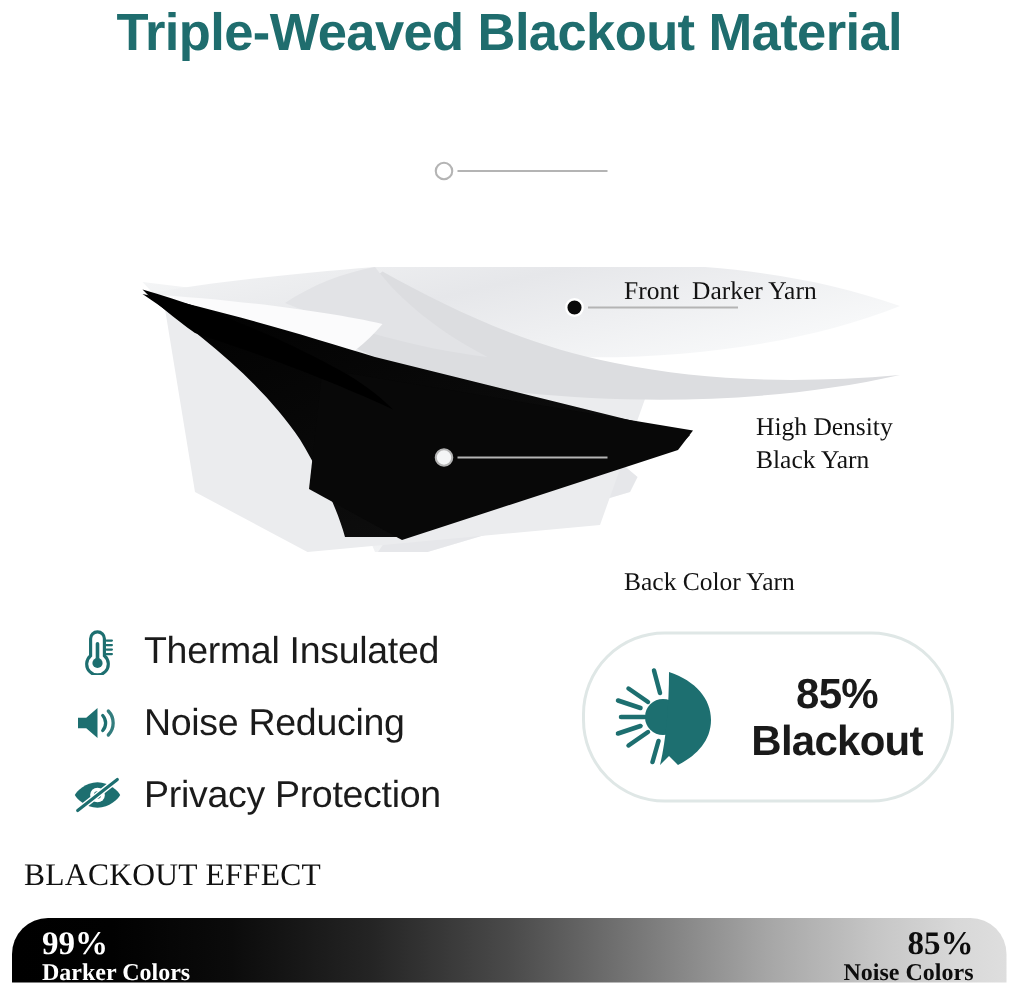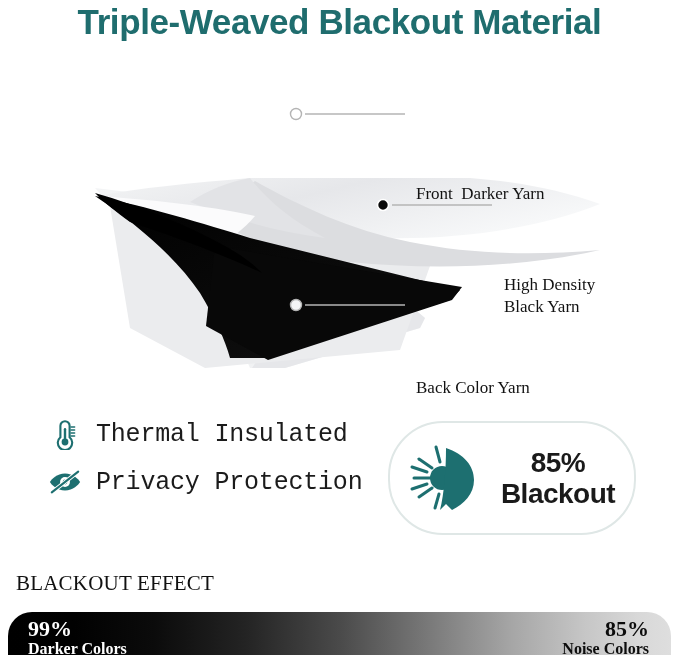--- a/index.html
+++ b/index.html
@@ -68,21 +68,21 @@
   .feature-icon {
     width: 34px;
     height: 34px;
     flex: 0 0 34px;
     display: flex;
     align-items: center;
     justify-content: center;
     margin-right: 14px;
   }
   .feature-label {
-    font-family: Liberation Mono, monospace;
+    font-family: Liberation Sans, sans-serif;
     font-size: 25px;
     color: #1b1b1b;
     letter-spacing: -0.2px;
     white-space: nowrap;
   }
 
   
   .badge {
     position: absolute;
     left: 388px;
@@ -243,20 +243,30 @@
           <line x1="21" y1="9" x2="24.6" y2="9"></line>
           <line x1="21" y1="12" x2="24.6" y2="12"></line>
           <line x1="21" y1="15" x2="24.6" y2="15"></line>
           <line x1="21" y1="18" x2="24.6" y2="18"></line>
         </g>
       </svg>
     </span>
     <span class="feature-label">Thermal Insulated</span>
   </div>
 
+  <div class="feature-row">
+    <span class="feature-icon">
+      <svg width="32" height="28" viewBox="0 0 32 28" xmlns="http://www.w3.org/2000/svg">
+        <path d="M3 10.5 h5.5 L16 4 v20 l-7.5 -6.5 H3 Z" fill="#1d6f70"></path>
+        <path d="M19.5 9 a7.5 7.5 0 0 1 0 10" fill="none" stroke="#1d6f70" stroke-width="2.2" stroke-linecap="round"></path>
+        <path d="M23.2 6 a11.5 11.5 0 0 1 0 16" fill="none" stroke="#1d6f70" stroke-width="2.2" stroke-linecap="round" opacity="0.9"></path>
+      </svg>
+    </span>
+    <span class="feature-label">Noise Reducing</span>
+  </div>
 
   <div class="feature-row">
     <span class="feature-icon">
       <svg width="36" height="28" viewBox="0 0 36 28" xmlns="http://www.w3.org/2000/svg">
         <path d="M18 5 C 26.5 5 32.5 11.2 34 14 C 32.5 16.8 26.5 23 18 23
                  C 9.5 23 3.5 16.8 2 14 C 3.5 11.2 9.5 5 18 5 Z" fill="#1d6f70"></path>
         <circle cx="18" cy="14" r="5.2" fill="#ffffff"></circle>
         <circle cx="18" cy="14" r="2.6" fill="#1d6f70"></circle>
         <line x1="4" y1="25" x2="32" y2="3" stroke="#ffffff" stroke-width="4.2" stroke-linecap="round"></line>
         <line x1="4" y1="25" x2="32" y2="3" stroke="#1d6f70" stroke-width="2.2" stroke-linecap="round"></line>

